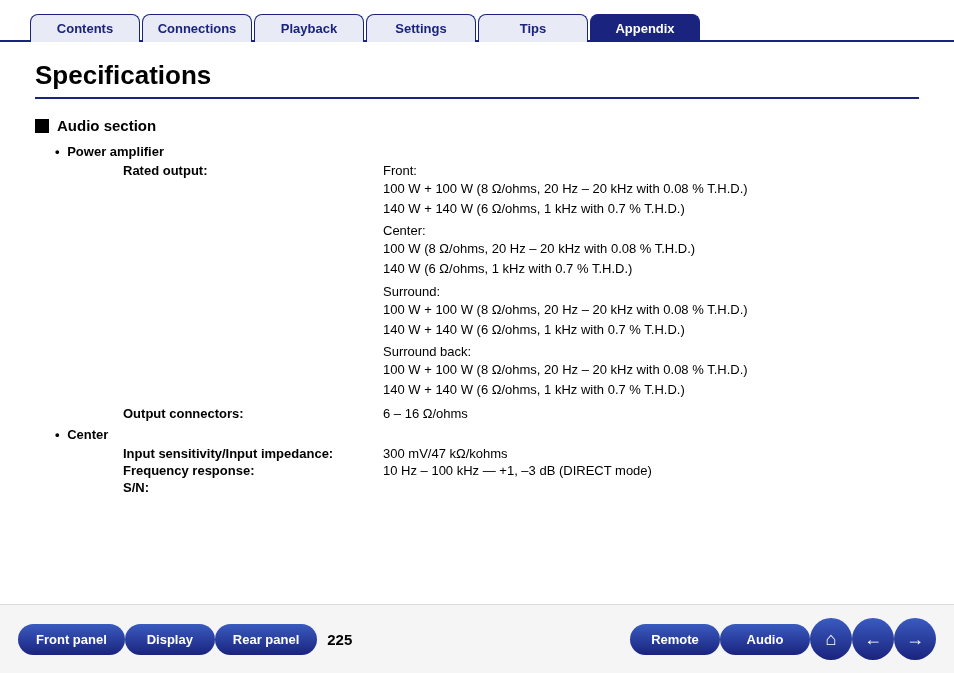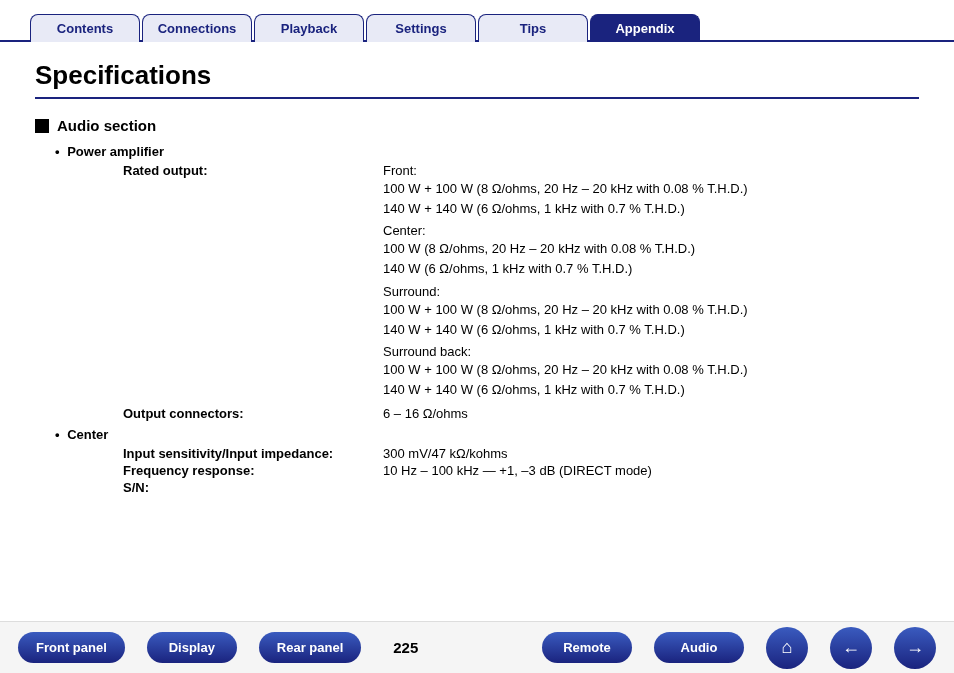--- a/index.html
+++ b/index.html
@@ -109,27 +109,27 @@
       font-size: 13px;
       flex: 1;
     }
 
     
     .bottom-nav {
       position: absolute;
       bottom: 0;
       left: 0;
       right: 0;
-      height: 52px;
+      height: 69px;
       background: #f5f5f5;
       display: flex;
       align-items: center;
       padding: 0 18px;
       border-top: 1px solid #ddd;
-      gap: 22px;
+      gap: 0;
     }
     .nav-btn {
       background: linear-gradient(180deg, #3a5bbf 0%, #1a237e 100%);
       color: #fff;
       border: none;
       border-radius: 20px;
       padding: 8px 18px;
       font-size: 13px;
       font-weight: bold;
       cursor: pointer;

